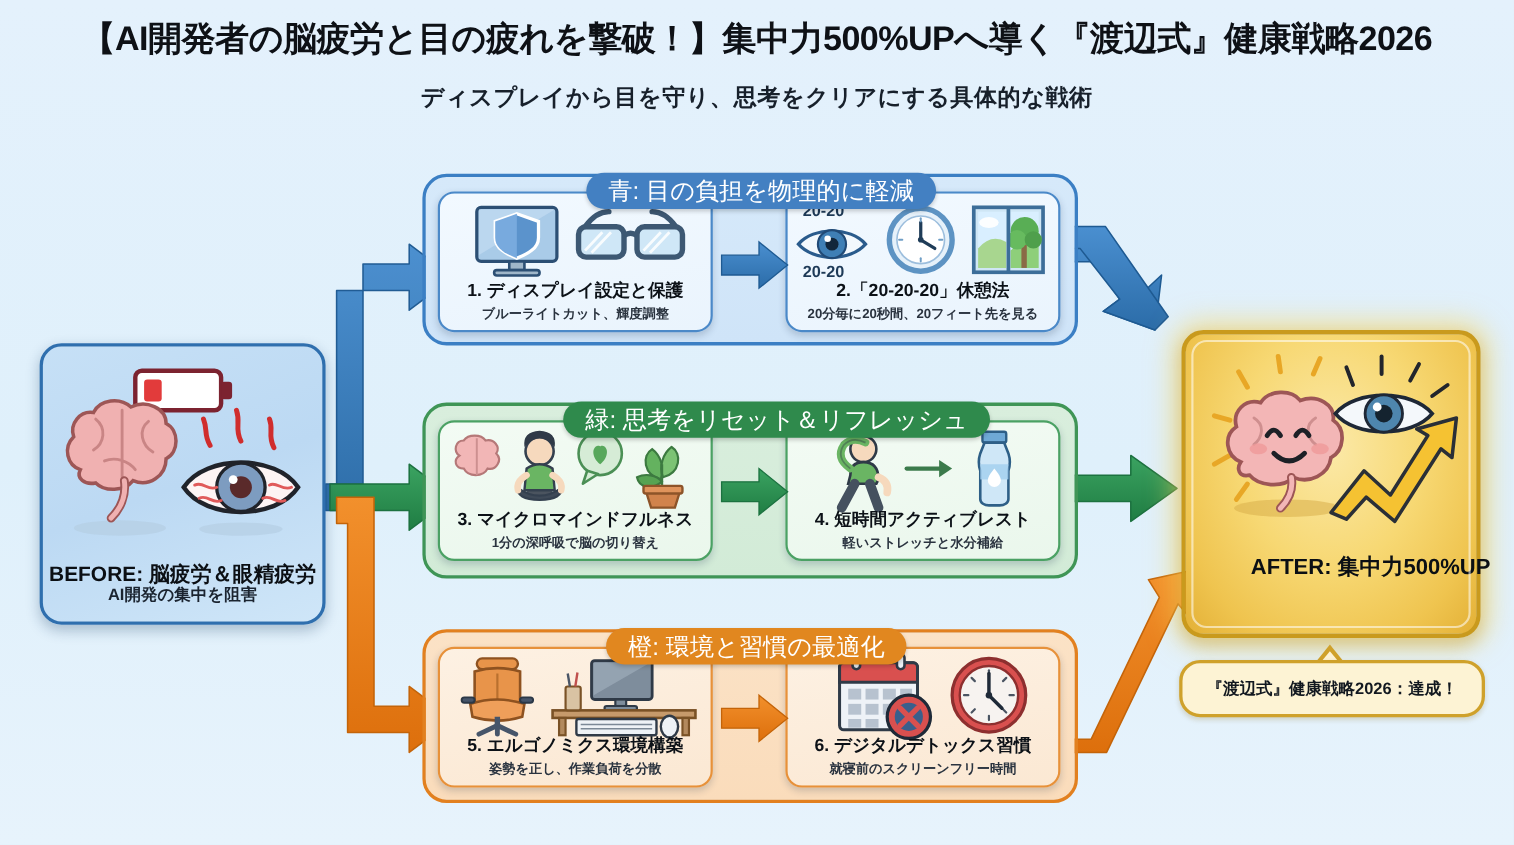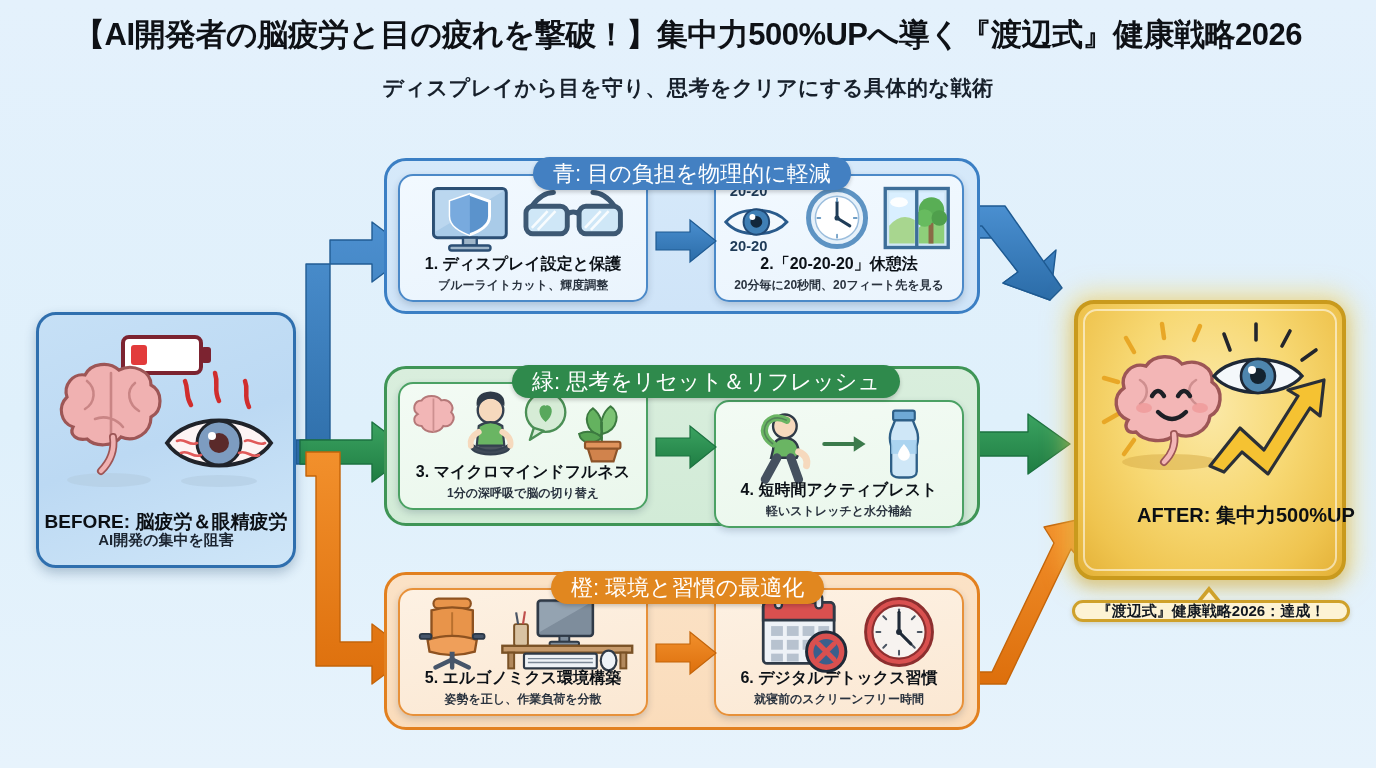--- a/index.html
+++ b/index.html
@@ -47,21 +47,21 @@
   .end-t1{font-size:19px;font-weight:bold;color:#0b0f14;white-space:nowrap;}
   .end-t2{font-size:15px;font-weight:bold;color:#1b2430;white-space:nowrap;}
   #before .end-t1{top:194px;}
   #before .end-t2{top:216px;}
   #after .end-t1{top:198px;font-size:20px;padding-left:36px;}
   #after .end-t2{top:228px;}
   .art{position:absolute;left:0;top:0;width:100%;}
 
   
   #caption{
-    position:absolute;left:1072px;top:600px;width:278px;height:22px;
+    position:absolute;left:1072px;top:600px;width:278px;height:52px;
     border-radius:19px;box-sizing:border-box;
     background:#fdf3d4;border:3px solid #cfa12b;
     display:flex;align-items:center;justify-content:center;
     font-size:15px;font-weight:bold;color:#121820;white-space:nowrap;
     box-shadow:0 2px 5px rgba(130,100,20,.22);
   }
   #caption-tail{
     position:absolute;left:1196px;top:586px;width:0;height:0;
     border-left:13px solid transparent;border-right:13px solid transparent;
     border-bottom:16px solid #cfa12b;
@@ -94,21 +94,21 @@
 
   
   .card{position:absolute;border-radius:15px;box-sizing:border-box;width:250px;height:128px;
     box-shadow:0 3px 7px rgba(30,50,80,.20);overflow:hidden;}
   .card.blue{background:linear-gradient(170deg,#f2f9ff 0%,#eaf4fd 100%);border:2px solid #4b89c8;}
   .card.green{background:linear-gradient(170deg,#f3fbf4 0%,#eaf7ec 100%);border:2px solid #4ba164;}
   .card.orange{background:linear-gradient(170deg,#fdf1e3 0%,#fbe8d3 100%);border:2px solid #e7913a;}
   #c1{left:398px;top:174px;}
   #c2{left:714px;top:174px;padding-left:12px;}
   #c3{left:398px;top:382px;}
-  #c4{left:714px;top:400px;}
+  #c4{left:714px;top:382px;}
   #c5{left:398px;top:588px;}
   #c6{left:714px;top:588px;}
   .c-icons{position:absolute;left:0;top:4px;width:100%;height:76px;}
   .c-t1{position:absolute;left:0;top:78px;width:100%;text-align:center;
     font-size:16px;font-weight:bold;color:#0c1117;white-space:nowrap;}
   .c-t2{position:absolute;left:0;top:101px;width:100%;text-align:center;
     font-size:12px;font-weight:bold;color:#2a333f;white-space:nowrap;}
 
   
   #arrows{position:absolute;left:0;top:0;width:1376px;height:768px;pointer-events:none;}

